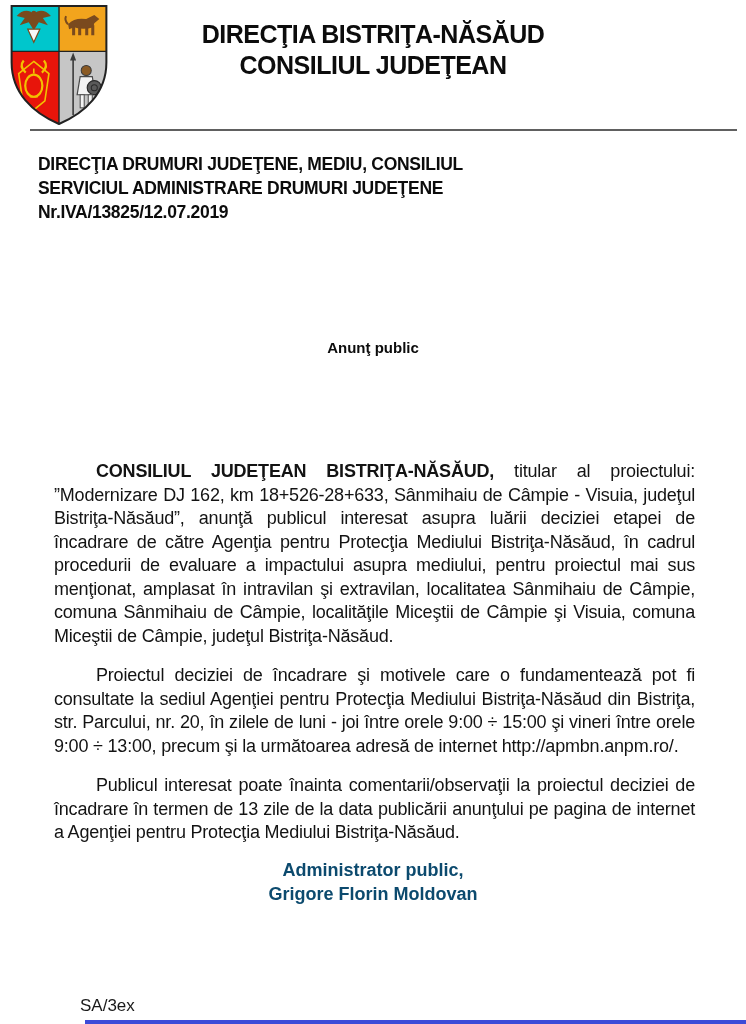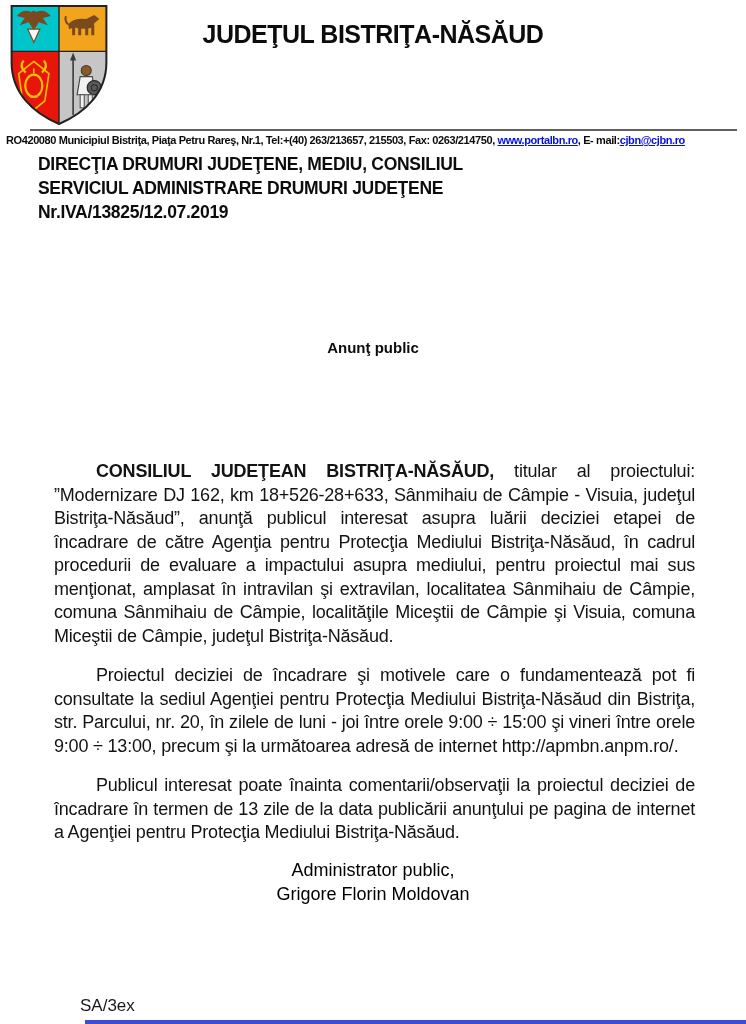--- a/index.html
+++ b/index.html
@@ -28,21 +28,21 @@
   }
   .body-text {
     position:absolute; left:38px; top:444px; width:673px;
     font-size:18px; line-height:23.5px; letter-spacing:-0.2px;
     text-align:justify; color:#131313;
   }
   .body-text p { margin:16px; text-indent:42px; }
   .body-text .lead { font-weight:bold; }
   .signature {
     position:absolute; left:0; right:0; top:858px; text-align:center;
-    font-weight:normal; font-size:18px; line-height:24px; color:#000000;
+    font-weight:bold; font-size:18px; line-height:24px; color:#0c4a6e;
   }
   .footer-note { position:absolute; left:40px; top:996px; font-size:17px; color:#1a1a1a;margin-left:40px; }
   .bottom-bar { position:absolute; left:85px; right:0; bottom:0; height:4px; }
 </style>
 </head>
 <body>
 
 <div class="page">
 
   <svg class="coat" viewBox="0 0 100 122" aria-hidden="true">
@@ -92,28 +92,26 @@
         <rect x="79" y="90" width="4" height="13" fill="#f2f2f2" stroke="#4a4a4a" stroke-width="1"></rect>
       </g>
 
       <line x1="50" y1="0" x2="50" y2="122" stroke="#222" stroke-width="1.4"></line>
       <line x1="0" y1="47" x2="100" y2="47" stroke="#222" stroke-width="1.4"></line>
     </g>
     <path d="M3,2 L97,2 L97,58 C97,88 76,108 50,119 C24,108 3,88 3,58 Z" fill="none" stroke="#222" stroke-width="2"></path>
   </svg>
 
   <div class="org-title">
-    <div>JUDEŢUL BISTRIŢA-NĂSĂUD</div>
+    <div>DIRECŢIA BISTRIŢA-NĂSĂUD</div>
+    <div>CONSILIUL JUDEŢEAN</div>
   </div>
 
   <div class="rule"></div>
 
-  <div class="contact">
-    <span>RO420080 Municipiul Bistriţa, Piaţa Petru Rareş, Nr.1, Tel:+(40) 263/213657, 215503, Fax: 0263/214750, </span><a>www.portalbn.ro</a><span>, E- mail:</span><a>cjbn@cjbn.ro</a>
-  </div>
 
   <div class="dept">
     <div>DIRECŢIA DRUMURI JUDEŢENE, MEDIU, CONSILIUL</div>
     <div>SERVICIUL ADMINISTRARE DRUMURI JUDEŢENE</div>
     <div>Nr.IVA/13825/12.07.2019</div>
   </div>
 
   <h1 class="doc-title">Anunţ public</h1>
 
   <div class="body-text">

